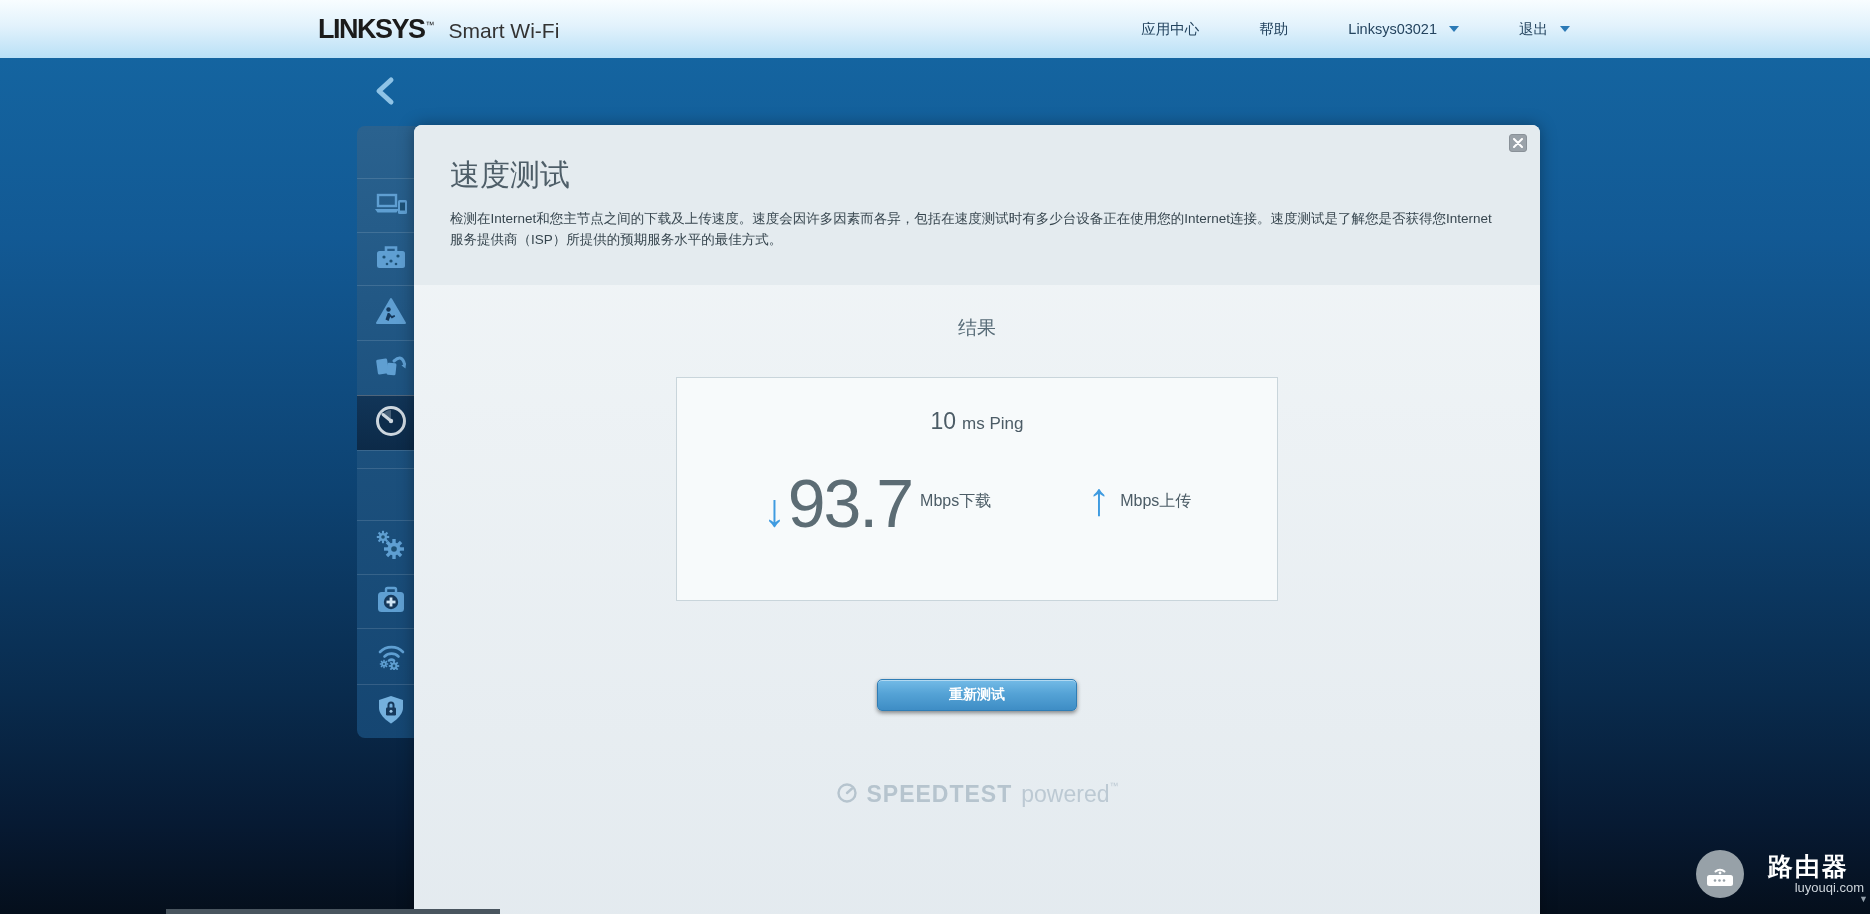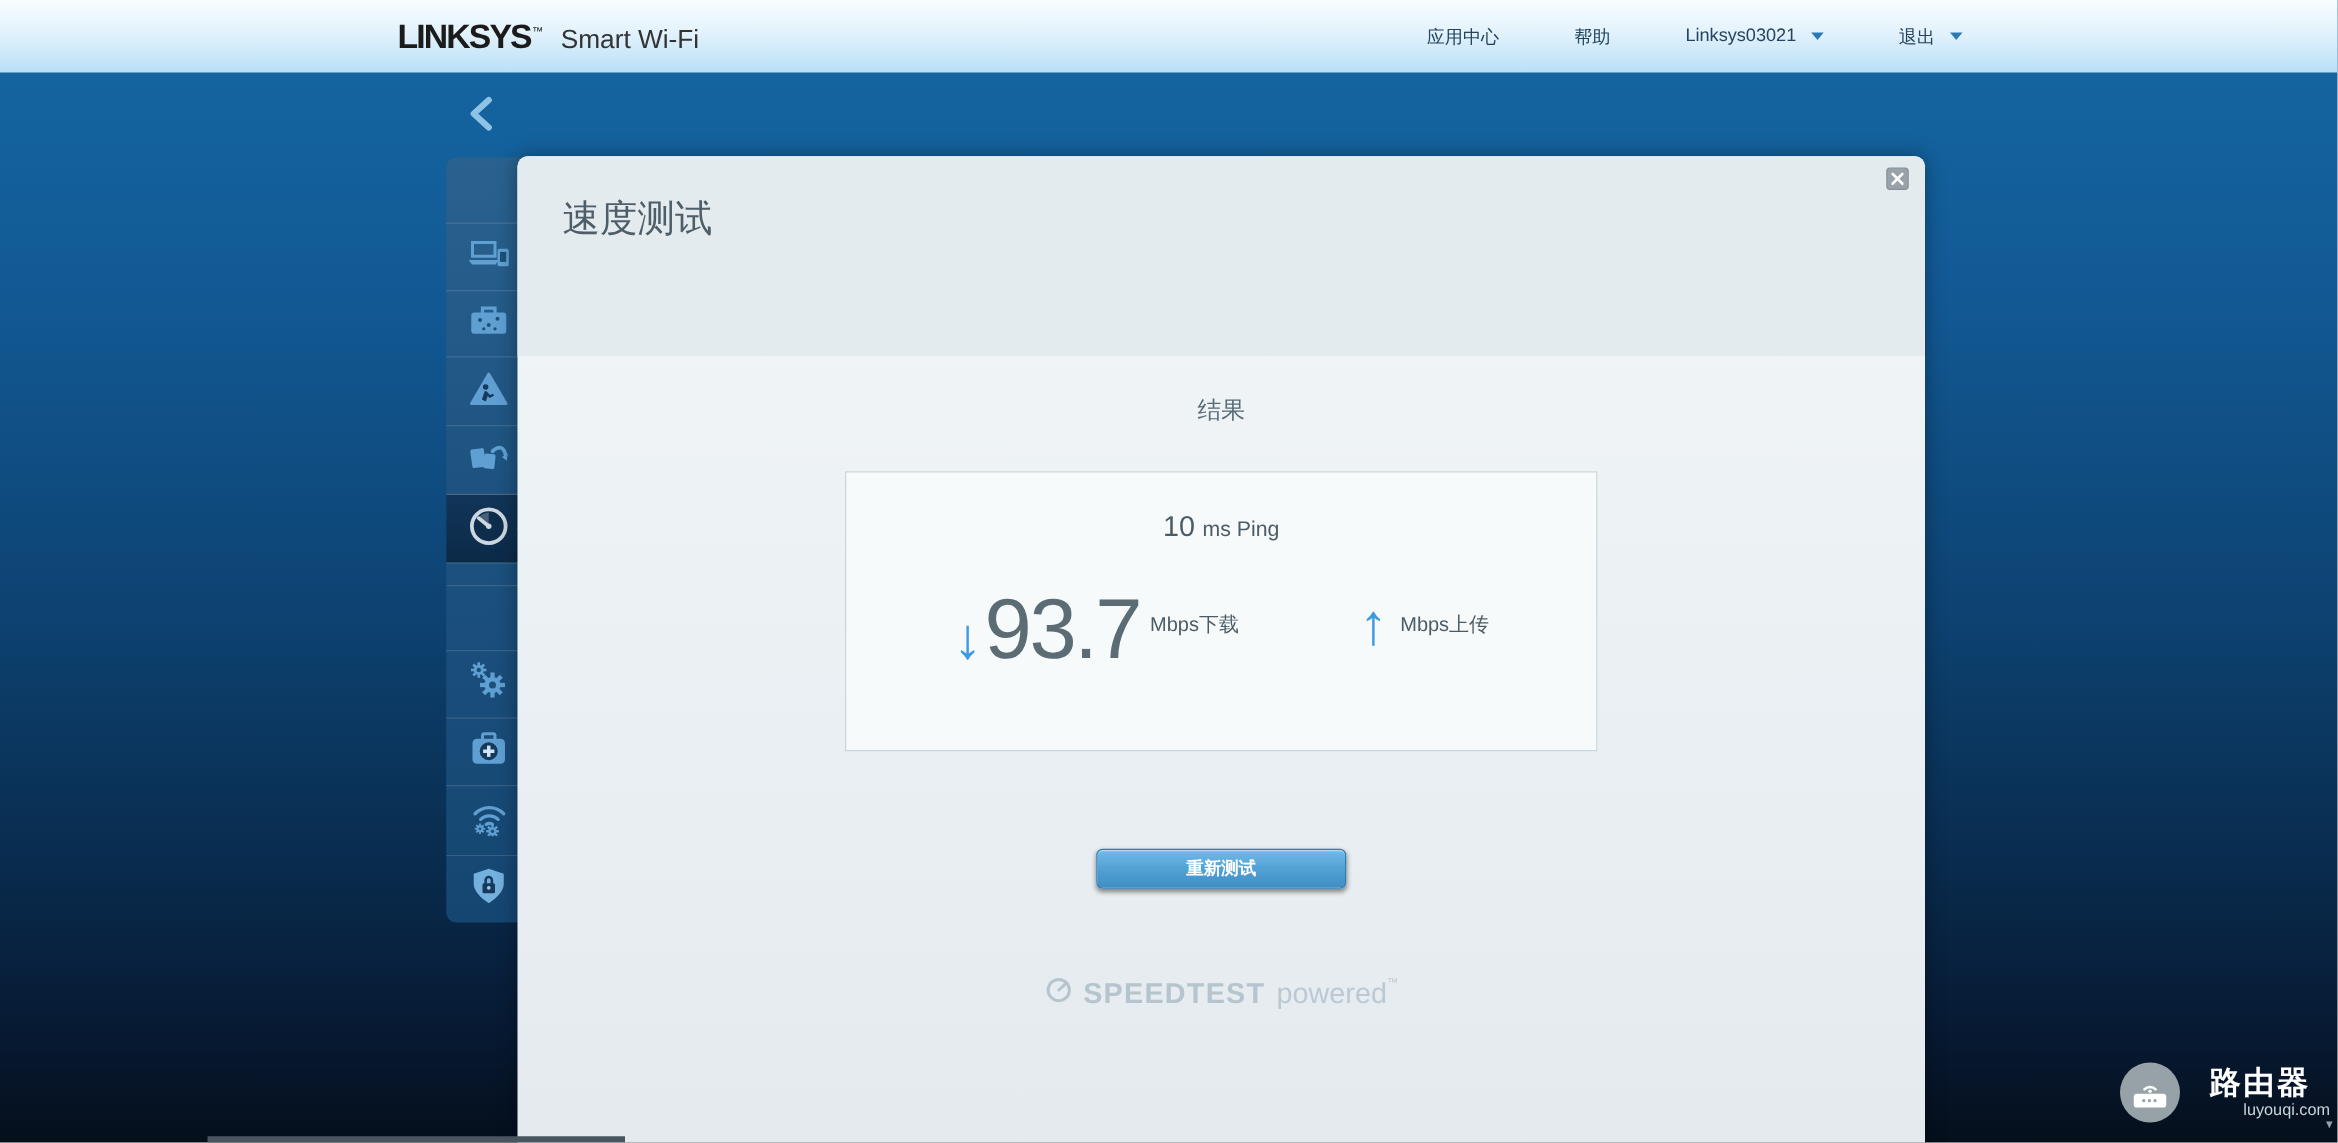--- a/index.html
+++ b/index.html
@@ -284,20 +284,21 @@
   <button class="close-btn">
     <span>
       <svg width="10" height="10" viewBox="0 0 10 10">
           <path d="M1 1 L9 9 M9 1 L1 9" stroke="#fff" stroke-width="2" stroke-linecap="round"></path>
         </svg>
     </span>
   </button>
 
   <section class="panel-head">
     <h1>速度测试</h1>
+    <p>检测在Internet和您主节点之间的下载及上传速度。速度会因许多因素而各异，包括在速度测试时有多少台设备正在使用您的Internet连接。速度测试是了解您是否获得您Internet服务提供商（ISP）所提供的预期服务水平的最佳方式。</p>
   </section>
 
   <section class="panel-body">
     <h2>结果</h2>
 
     <div class="resultbox">
       <div class="ping">
         <span class="pv">10</span><span class="pu">ms Ping</span>
       </div>
       <div class="speeds">

